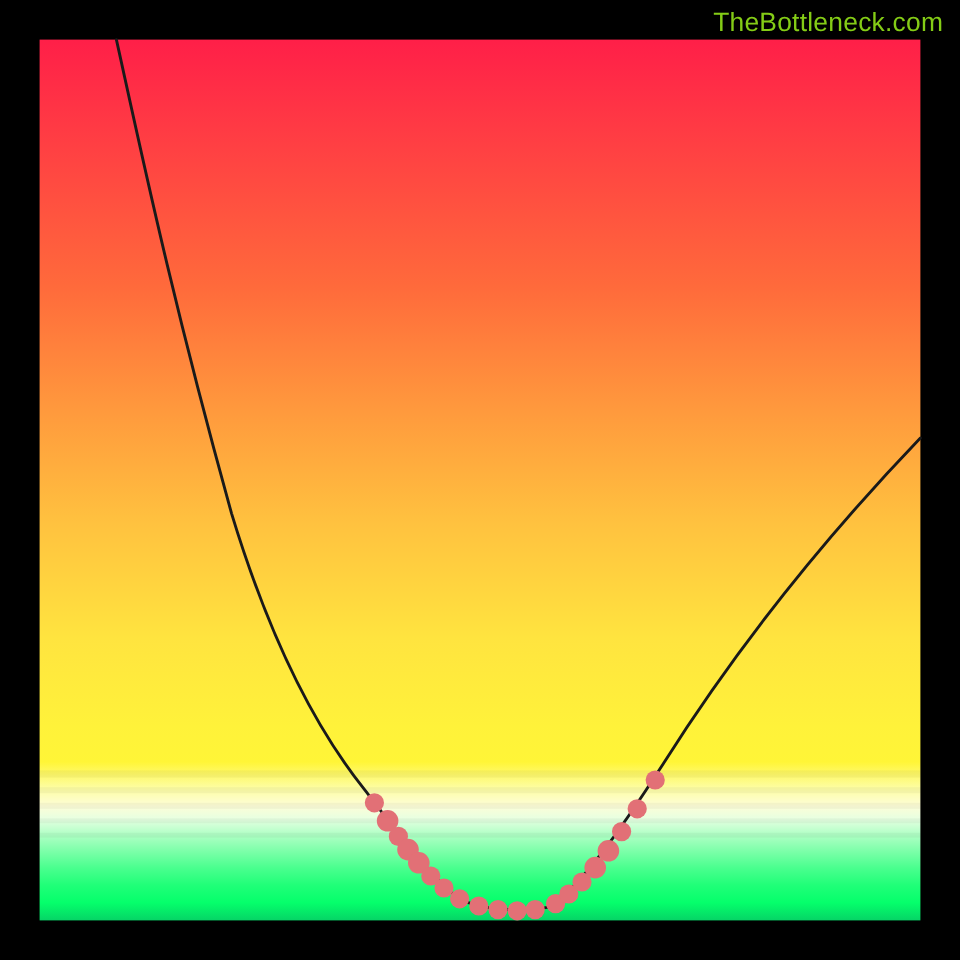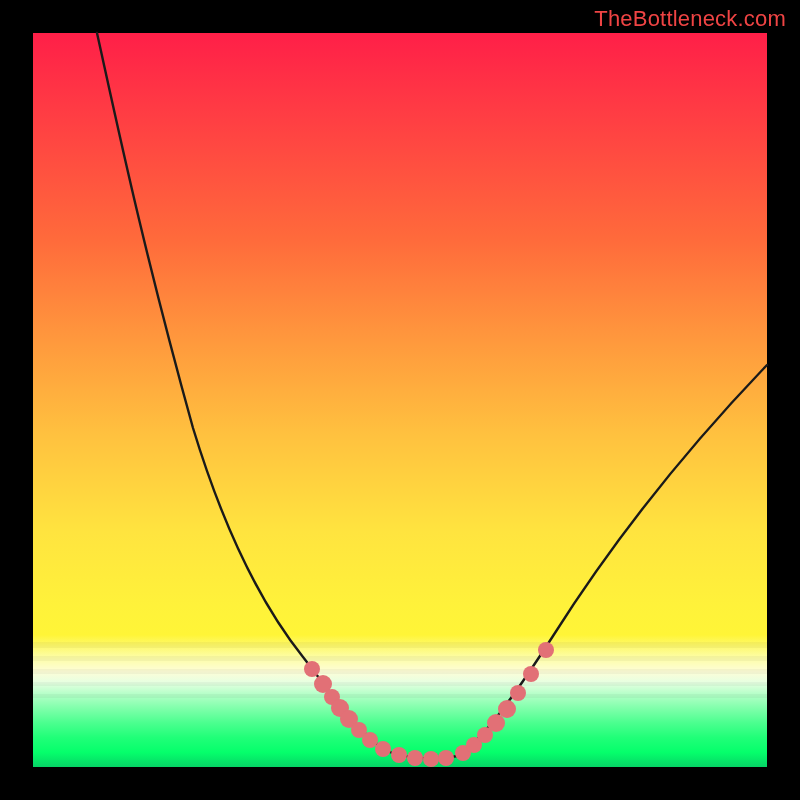--- a/index.html
+++ b/index.html
@@ -49,21 +49,21 @@
     position: absolute;
     left: 0;
     right: 0;
     background: rgba(0,0,0,0.04);
     pointer-events: none;
   }
   .watermark {
     position: absolute;
     top: 6px;
     right: 14px;
-    color: #ef4444;
+    color: #84cc16;
     font-size: 22px;
     letter-spacing: 0.2px;
     font-weight: 400;
     user-select: none;
   }
   svg.curve {
     position: absolute;
     left: 0;
     top: 0;
     width: 734px;

